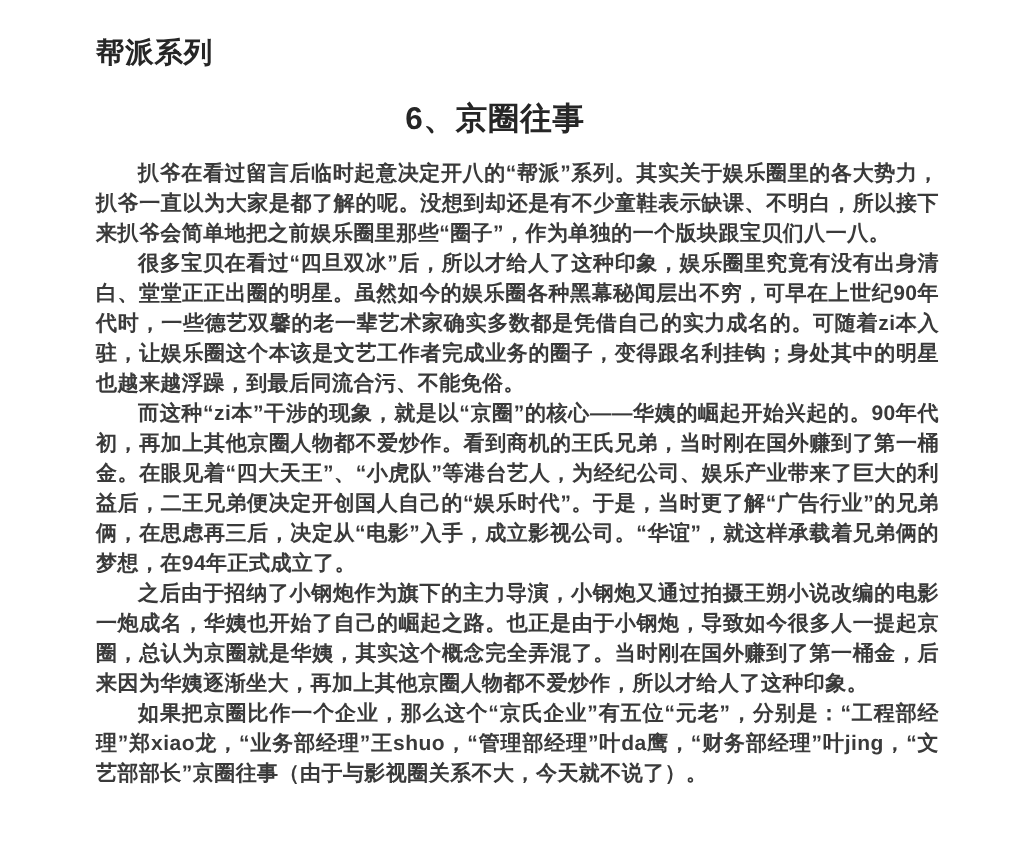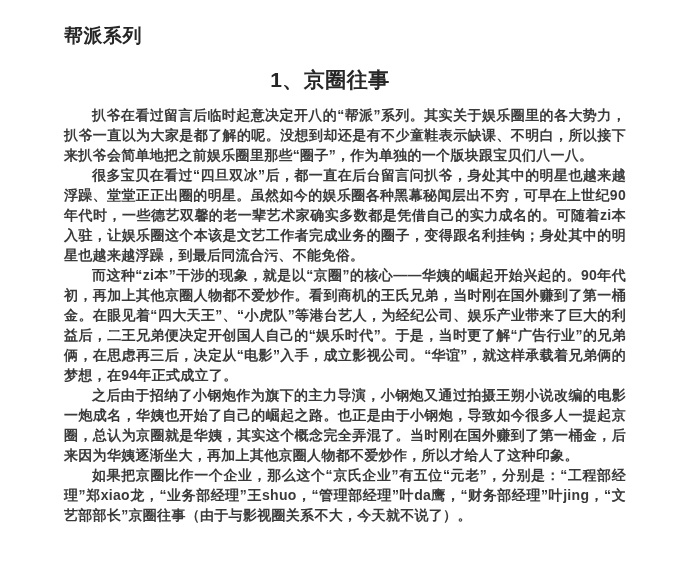--- a/index.html
+++ b/index.html
@@ -53,22 +53,22 @@
     padding: 0;
     text-indent: 2em;
   }
 </style>
 </head>
 <body>
 
 <div class="page">
   <h1 class="series-title">帮派系列</h1>
 
-  <h2 class="chapter-heading">1、京圈往事</h2>
+  <h2 class="chapter-heading">6、京圈往事</h2>
 
   <div class="content">
     <p>扒爷在看过留言后临时起意决定开八的“帮派”系列。其实关于娱乐圈里的各大势力，扒爷一直以为大家是都了解的呢。没想到却还是有不少童鞋表示缺课、不明白，所以接下来扒爷会简单地把之前娱乐圈里那些“圈子”，作为单独的一个版块跟宝贝们八一八。</p>
-    <p>很多宝贝在看过“四旦双冰”后，都一直在后台留言问扒爷，身处其中的明星也越来越浮躁、堂堂正正出圈的明星。虽然如今的娱乐圈各种黑幕秘闻层出不穷，可早在上世纪90年代时，一些德艺双馨的老一辈艺术家确实多数都是凭借自己的实力成名的。可随着zi本入驻，让娱乐圈这个本该是文艺工作者完成业务的圈子，变得跟名利挂钩；身处其中的明星也越来越浮躁，到最后同流合污、不能免俗。</p>
+    <p>很多宝贝在看过“四旦双冰”后，所以才给人了这种印象，娱乐圈里究竟有没有出身清白、堂堂正正出圈的明星。虽然如今的娱乐圈各种黑幕秘闻层出不穷，可早在上世纪90年代时，一些德艺双馨的老一辈艺术家确实多数都是凭借自己的实力成名的。可随着zi本入驻，让娱乐圈这个本该是文艺工作者完成业务的圈子，变得跟名利挂钩；身处其中的明星也越来越浮躁，到最后同流合污、不能免俗。</p>
     <p>而这种“zi本”干涉的现象，就是以“京圈”的核心——华姨的崛起开始兴起的。90年代初，再加上其他京圈人物都不爱炒作。看到商机的王氏兄弟，当时刚在国外赚到了第一桶金。在眼见着“四大天王”、“小虎队”等港台艺人，为经纪公司、娱乐产业带来了巨大的利益后，二王兄弟便决定开创国人自己的“娱乐时代”。于是，当时更了解“广告行业”的兄弟俩，在思虑再三后，决定从“电影”入手，成立影视公司。“华谊”，就这样承载着兄弟俩的梦想，在94年正式成立了。</p>
     <p>之后由于招纳了小钢炮作为旗下的主力导演，小钢炮又通过拍摄王朔小说改编的电影一炮成名，华姨也开始了自己的崛起之路。也正是由于小钢炮，导致如今很多人一提起京圈，总认为京圈就是华姨，其实这个概念完全弄混了。当时刚在国外赚到了第一桶金，后来因为华姨逐渐坐大，再加上其他京圈人物都不爱炒作，所以才给人了这种印象。</p>
     <p>如果把京圈比作一个企业，那么这个“京氏企业”有五位“元老”，分别是：“工程部经理”郑xiao龙，“业务部经理”王shuo，“管理部经理”叶da鹰，“财务部经理”叶jing，“文艺部部长”京圈往事（由于与影视圈关系不大，今天就不说了）。</p>
   </div>
 </div>
 
 </body></html>

